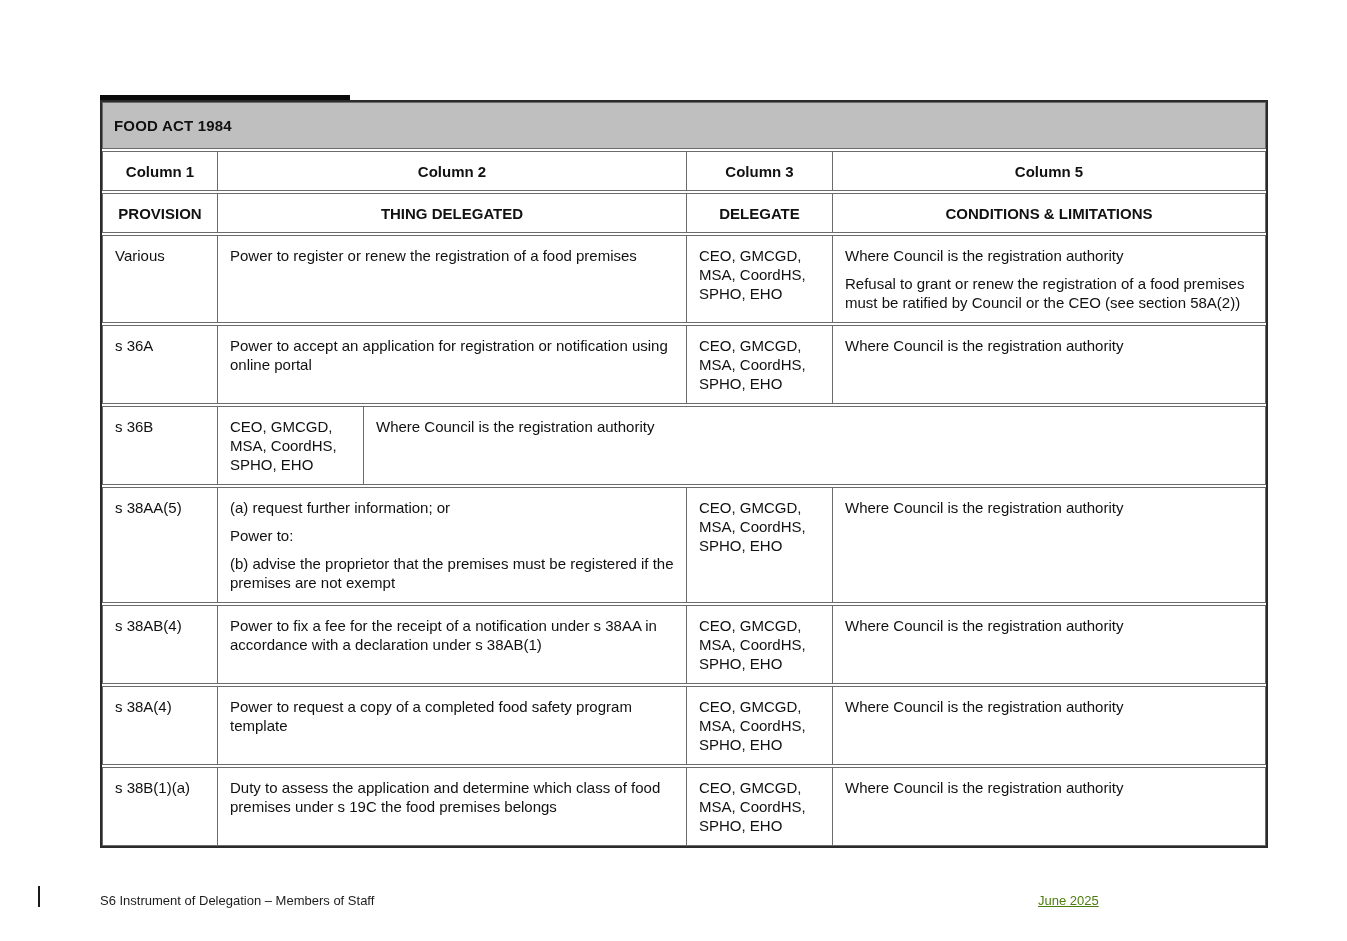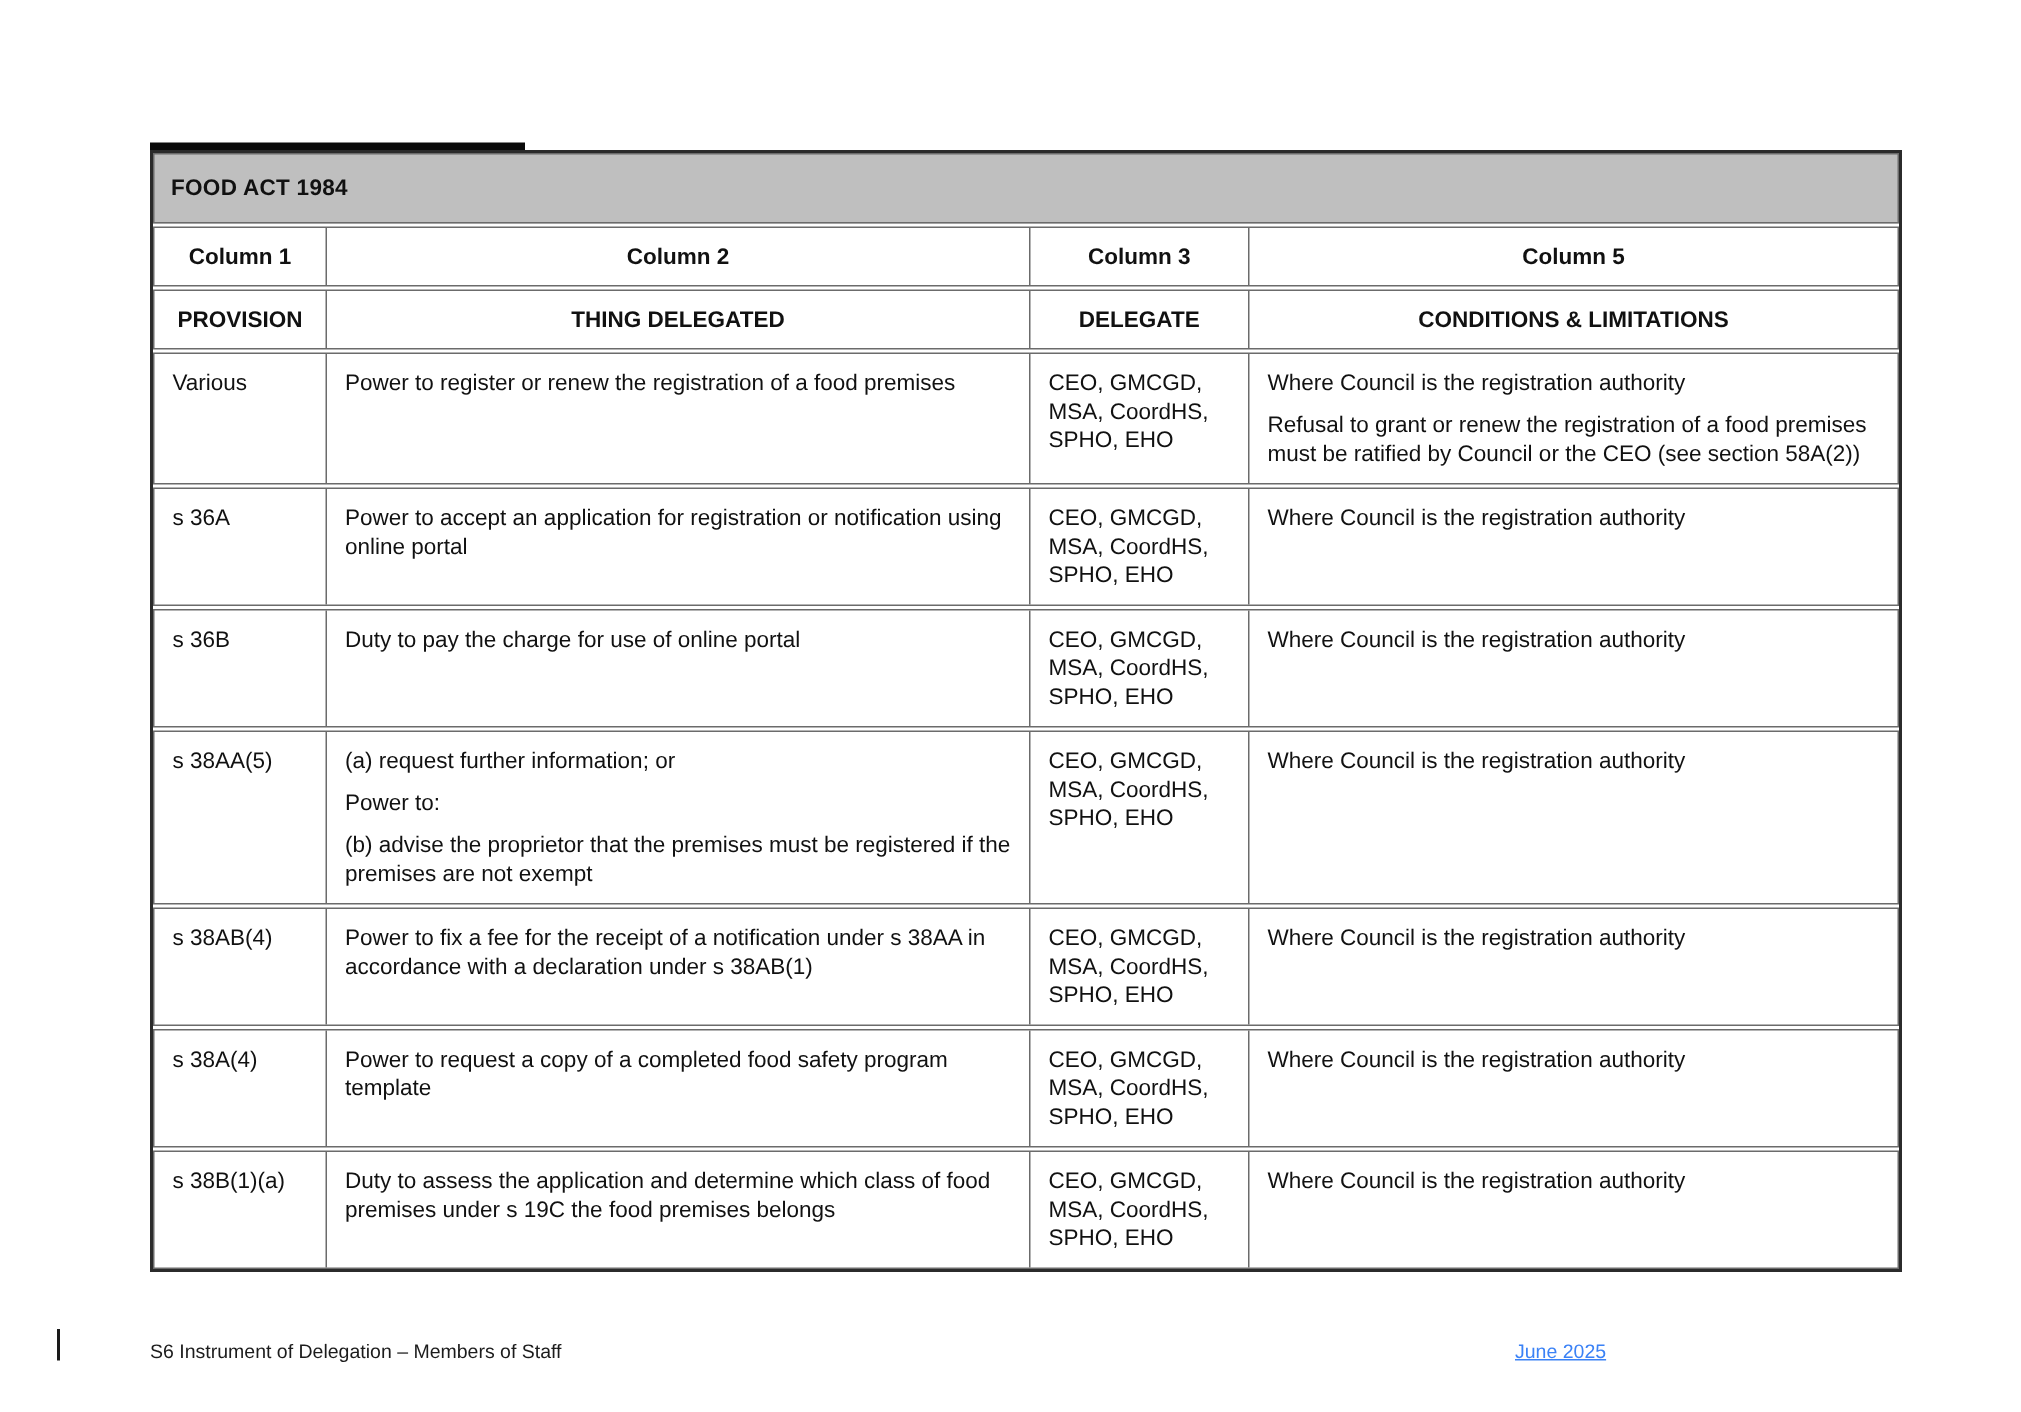--- a/index.html
+++ b/index.html
@@ -128,23 +128,20 @@
             <p>Power to accept an application for registration or notification using online portal</p>
           </div>
     <div class="cell c3">CEO, GMCGD, MSA, CoordHS, SPHO, EHO</div>
     <div class="cell c4">
             <p>Where Council is the registration authority</p>
           </div>
   </div>
 
   <div class="row body">
     <div class="cell c1">s 36B</div>
-    <div class="cell c2">
-            <p>Duty to pay the charge for use of online portal</p>
-          </div>
     <div class="cell c3">CEO, GMCGD, MSA, CoordHS, SPHO, EHO</div>
     <div class="cell c4">
             <p>Where Council is the registration authority</p>
           </div>
   </div>
 
   <div class="row body">
     <div class="cell c1">s 38AA(5)</div>
     <div class="cell c2">
             <p>(a) request further information; or</p>
@@ -187,15 +184,15 @@
     <div class="cell c3">CEO, GMCGD, MSA, CoordHS, SPHO, EHO</div>
     <div class="cell c4">
             <p>Where Council is the registration authority</p>
           </div>
   </div>
 </div>
   </div>
 
   <div class="revision-bar"></div>
   <div class="footer-left">S6 Instrument of Delegation – Members of Staff</div>
-  <a class="footer-link" style="color: #3b82f6;">June 2025</a>
+  <a class="footer-link" style="color: #4d7c0f; margin-left: 28px;">June 2025</a>
 
 </div>
 
 </body></html>

